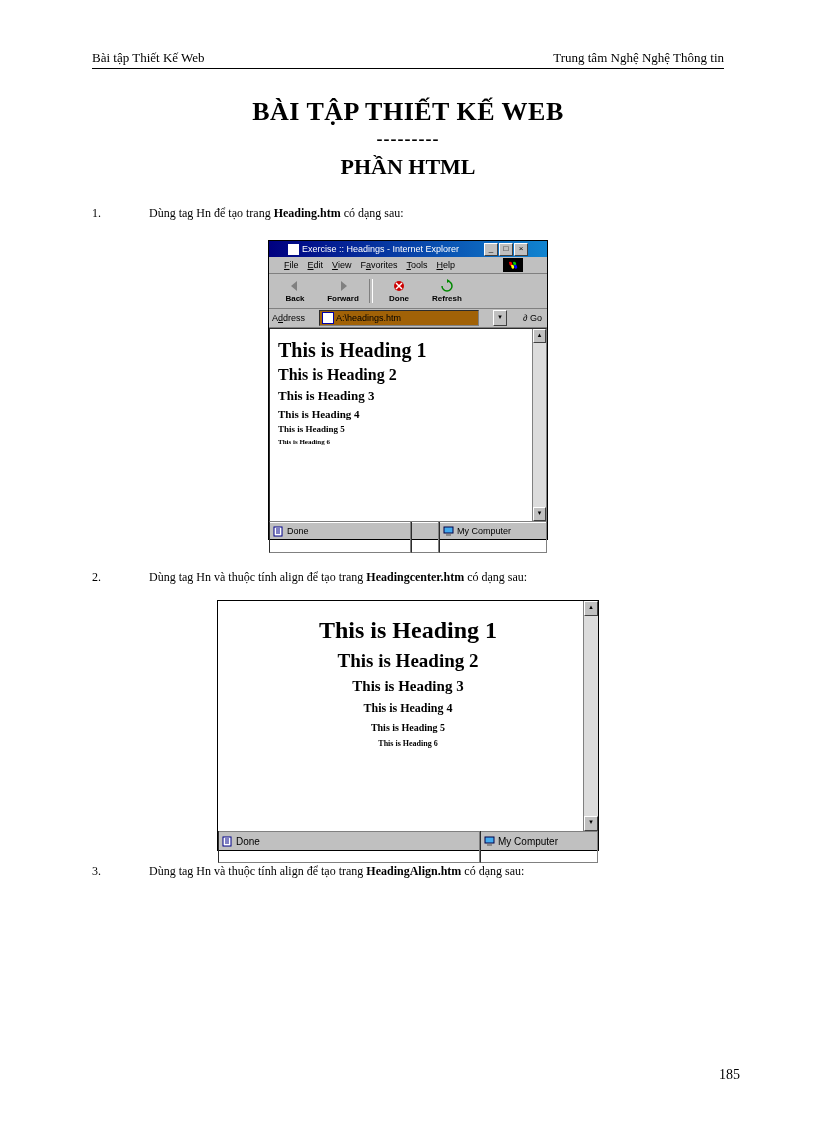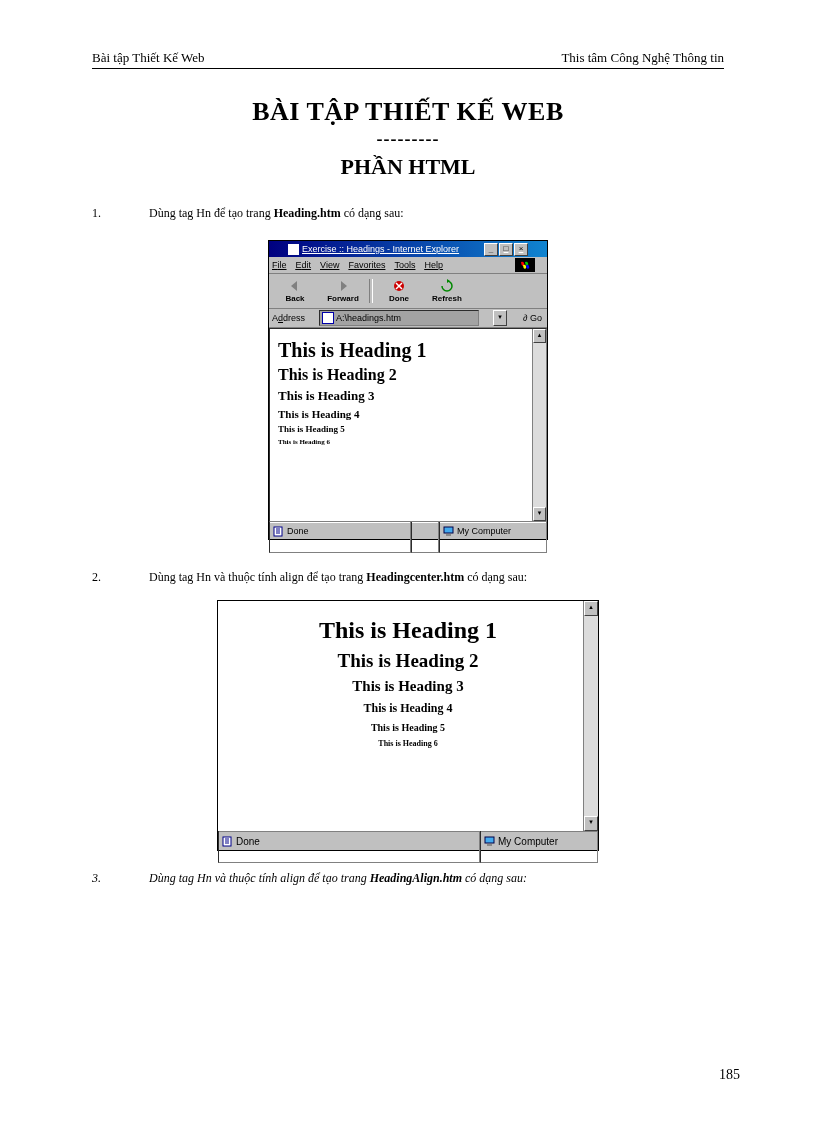--- a/index.html
+++ b/index.html
@@ -64,42 +64,40 @@
     font-family: Tahoma, sans-serif;
     font-size: 9px;
   }
   .ie-title {
     background: linear-gradient(to right, #000080, #1084d0);
     color: #fff;
     display: flex;
     align-items: center;
     padding: 1px 19px;
     height: 14px;
-    text-decoration: underline;
   }
   .ie-title-text { flex: 1; font-size: 9px; }
   .ie-title-icon {
     width: 11px; height: 11px; background: #fff; margin-right: 3px;
     display: inline-block;
   }
   .win-btns { display: flex; gap: 1px; }
   .win-btn {
     width: 12px; height: 11px; background: #c0c0c0;
     border: 1px solid #fff; border-right-color: #404040; border-bottom-color: #404040;
     font-size: 8px; line-height: 9px; text-align: center;
     color: #000;
   }
   .ie-menubar {
     display: flex;
     background: #c0c0c0;
     border-bottom: 1px solid #808080;
-    padding: 1px 3px;
+    padding: 1px 15px;
     height: 14px;
     align-items: center;
-    text-decoration: underline;
   }
   .ie-menubar span { margin-right: 9px; }
   .ie-menubar span u { text-decoration: underline; }
   .ie-flag {
     margin-left: auto;
     width: 20px; height: 14px;
     background: #000;
     display: flex; align-items: center; justify-content: center;
     color: #fff; font-size: 8px;
   }
@@ -131,21 +129,21 @@
     background: #c0c0c0;
     border-bottom: 1px solid #808080;
     padding: 1px 3px;
     height: 16px;
     align-items: center;
     gap: 14px;
   }
   .ie-addr-label { font-size: 9px; }
   .ie-addr-field {
     flex: 1;
-    background: #a3a3a3;
+    background: #a16207;
     border: 1px inset #808080;
     height: 14px;
     display: flex; align-items: center;
     padding: 0 2px; font-size: 9px;
   }
   .ie-addr-field-icon {
     width: 10px; height: 10px; background: #fff; border: 1px solid #00a; margin-right: 2px;
   }
   .ie-addr-drop {
     width: 12px; height: 14px; background: #c0c0c0;
@@ -240,21 +238,21 @@
     right: 76px;
     font-size: 14px;
   }
 </style>
 </head>
 <body>
 
 <div class="page">
   <div class="header-row">
     <span>Bài tập Thiết Kế Web</span>
-    <span>This tâm Công Nghệ Thông tin</span>
+    <span>Trung tâm Nghệ Nghệ Thông tin</span>
   </div>
 
   <div class="title-main">BÀI TẬP THIẾT KẾ WEB</div>
   <div class="title-sep">---------</div>
   <div class="title-sub">PHẦN  HTML</div>
 
   <div class="exercise">
     <div class="exercise-body">
       <span class="exercise-num">1.</span>
       <span>Dùng tag Hn để tạo trang </span><b>Heading.htm</b><span> có dạng sau:</span>
@@ -396,21 +394,21 @@
           <svg width="11" height="11" viewBox="0 0 11 11">
               <rect x="1" y="1" width="9" height="6" fill="#4ae" stroke="#004"></rect>
               <rect x="3" y="8" width="5" height="2" fill="#888"></rect>
             </svg>
         </span>
         <span>My Computer</span>
       </div>
     </div>
   </div>
 
-  <div class="exercise" style="margin-top:18px;font-style:italic;">
+  <div class="exercise" style="margin-top:11px;">
     <div class="exercise-body">
       <span class="exercise-num">3.</span>
       <span>Dùng tag Hn và thuộc tính align để tạo trang </span><b>HeadingAlign.htm</b><span> có dạng sau:</span>
     </div>
   </div>
 
 </div>
 
 <div class="page-number">185</div>
 

